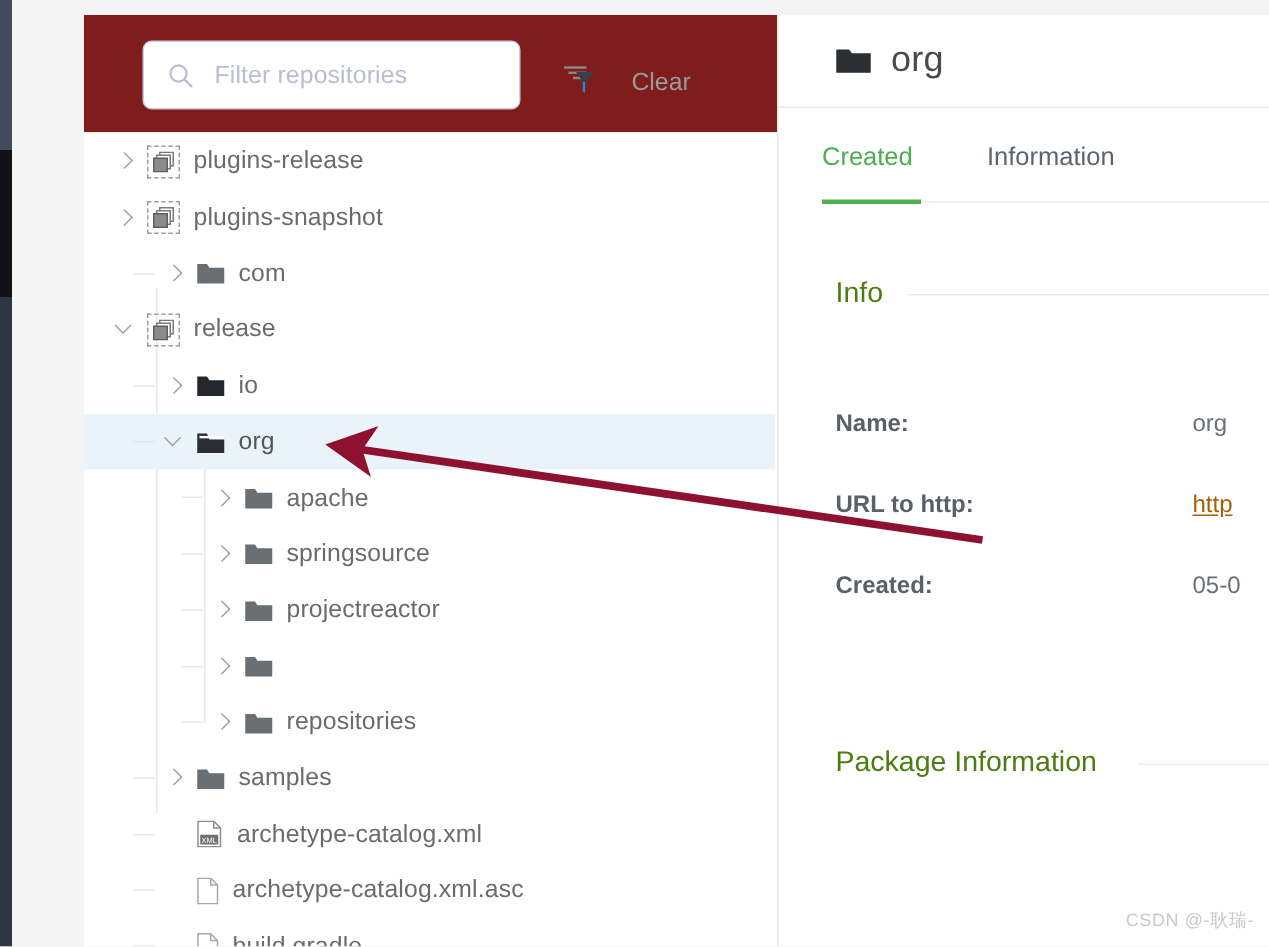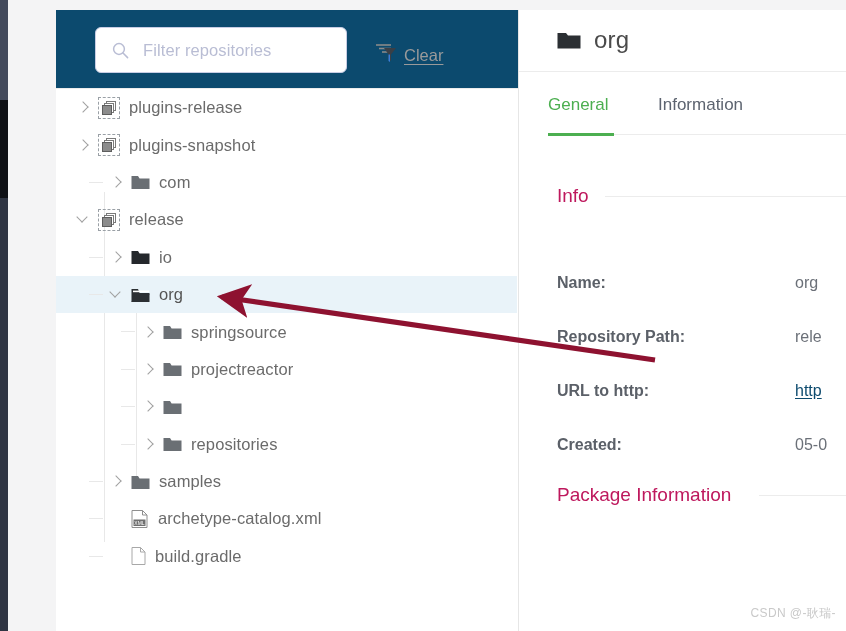--- a/index.html
+++ b/index.html
@@ -40,21 +40,21 @@
   .card {
     position: absolute; left: 56px; top: 10px;
     width: 790px; height: 621px;
     background: #ffffff;
   }
 
   
   .filterbar {
     position: absolute; left: 0; top: 0;
     width: 462px; height: 78px;
-    background: #0c4a6e;
+    background: #7f1d1d;
   }
   .search-box {
     position: absolute; left: 39px; top: 17px;
     width: 252px; height: 46px;
     border: 1px solid #c8cde4;
     border-radius: 6px;
     background: #fff;
     display: flex; align-items: center;
     box-sizing: border-box;
   }
@@ -69,24 +69,23 @@
     font-size: 16.5px;
     color: #b9bdd4;
     letter-spacing: .1px;
     white-space: nowrap;
   }
   .filter-icon {
     position: absolute; left: 318px; top: 32px;
     width: 26px; height: 22px;
   }
   .clear-link {
-    position: absolute; left: 348px; top: 36px;
+    position: absolute; left: 365px; top: 36px;
     font-size: 16.5px;
     color: #9a9a9a;
-    text-decoration: underline;
     text-underline-offset: 3px;
     cursor: pointer;
   }
 
   
   .hr-filter {
     position: absolute; left: 0; top: 78px;
     width: 462px; height: 1px;
     background: #ececec;
   }
@@ -227,21 +226,21 @@
     background: #ececec;
   }
 
   .section-head {
     position: absolute;
     display: flex; align-items: center;
     width: 327px;
   }
   .section-head .sec-title {
     font-size: 19px;
-    color: #be185d;
+    color: #4d7c0f;
     margin-left: 38px;
     flex: 0 0 auto;
   }
   .section-head .sec-rule {
     height: 1px;
     background: #ececec;
     flex: 1 1 auto;
     margin-left: 16px;
     margin-right: 0;
   }
@@ -261,21 +260,21 @@
     color: #5b6068;
     white-space: nowrap;
   }
   .info-value {
     position: absolute; left: 276px; top: 0;
     font-size: 16px;
     color: #6b7078;
     white-space: nowrap;
   }
   .info-value.link {
-    color: #0c4a6e;
+    color: #a16207;
     text-decoration: underline;
     text-underline-offset: 2px;
     cursor: pointer;
   }
 
   
   .annot {
     position: absolute; left: 0; top: 0;
     width: 846px; height: 631px;
     pointer-events: none;
@@ -404,20 +403,29 @@
               </svg></span>
             <span class="row-label">org</span>
           </div>
           <div class="row">
             <span class="guide-h" style="left:65px; top:18px; width:14px;"></span>
             <span style="display:inline-block;width:87px;flex:0 0 auto;"></span>
             <span class="chev"></span>
             <span class="folder-icon"><svg width="19" height="16" viewBox="0 0 19 16">
                 <path d="M0.5 2 L0.5 15 L18.5 15 L18.5 4.5 L8.6 4.5 L7 2 Z" fill="#6a6f74"></path>
               </svg></span>
+            <span class="row-label">apache</span>
+          </div>
+          <div class="row">
+            <span class="guide-h" style="left:65px; top:18px; width:14px;"></span>
+            <span style="display:inline-block;width:87px;flex:0 0 auto;"></span>
+            <span class="chev"></span>
+            <span class="folder-icon"><svg width="19" height="16" viewBox="0 0 19 16">
+                <path d="M0.5 2 L0.5 15 L18.5 15 L18.5 4.5 L8.6 4.5 L7 2 Z" fill="#6a6f74"></path>
+              </svg></span>
             <span class="row-label">springsource</span>
           </div>
           <div class="row">
             <span class="guide-h" style="left:65px; top:18px; width:14px;"></span>
             <span style="display:inline-block;width:87px;flex:0 0 auto;"></span>
             <span class="chev"></span>
             <span class="folder-icon"><svg width="19" height="16" viewBox="0 0 19 16">
                 <path d="M0.5 2 L0.5 15 L18.5 15 L18.5 4.5 L8.6 4.5 L7 2 Z" fill="#6a6f74"></path>
               </svg></span>
             <span class="row-label">projectreactor</span>
@@ -452,20 +460,30 @@
             <span class="guide-h" style="left:33px; top:18px; width:14px;"></span>
             <span style="display:inline-block;width:55px;flex:0 0 auto;"></span>
             <span class="chev none"></span>
             <span class="xml-icon"><svg width="18" height="18" viewBox="0 0 18 18">
                 <path d="M1 0.5 L11.5 0.5 L16 5 L16 17.5 L1 17.5 Z" fill="#fff" stroke="#8e8e8e" stroke-width="1"></path>
                 <path d="M11.5 0.5 L11.5 5 L16 5" fill="none" stroke="#8e8e8e" stroke-width="1"></path>
                 <rect x="2.5" y="9.5" width="12" height="6.5" fill="#6f6f6f"></rect>
                 <text x="8.5" y="14.8" font-size="5" fill="#fff" text-anchor="middle" font-family="Liberation Sans, sans-serif">XML</text>
               </svg></span>
             <span class="row-label">archetype-catalog.xml</span>
+          </div>
+          <div class="row">
+            <span class="guide-h" style="left:33px; top:18px; width:14px;"></span>
+            <span style="display:inline-block;width:55px;flex:0 0 auto;"></span>
+            <span class="chev none"></span>
+            <span class="file-icon"><svg width="15" height="18" viewBox="0 0 15 18">
+                <path d="M1 0.5 L9.5 0.5 L14 5 L14 17.5 L1 17.5 Z" fill="#fff" stroke="#a8a8a8" stroke-width="1"></path>
+                <path d="M9.5 0.5 L9.5 5 L14 5" fill="none" stroke="#a8a8a8" stroke-width="1"></path>
+              </svg></span>
+            <span class="row-label">archetype-catalog.xml.asc</span>
           </div>
           <div class="row">
             <span class="guide-h" style="left:33px; top:18px; width:14px;"></span>
             <span style="display:inline-block;width:55px;flex:0 0 auto;"></span>
             <span class="chev none"></span>
             <span class="file-icon"><svg width="15" height="18" viewBox="0 0 15 18">
                 <path d="M1 0.5 L9.5 0.5 L14 5 L14 17.5 L1 17.5 Z" fill="#fff" stroke="#a8a8a8" stroke-width="1"></path>
                 <path d="M9.5 0.5 L9.5 5 L14 5" fill="none" stroke="#a8a8a8" stroke-width="1"></path>
               </svg></span>
             <span class="row-label">build.gradle</span>
@@ -485,51 +503,47 @@
         <span class="folder-icon">
           <svg width="24" height="20" viewBox="0 0 24 20">
             <path d="M0.5 3 L0.5 18.5 L23.5 18.5 L23.5 5.5 L11 5.5 L9 3 Z" fill="#2b2f33"></path>
           </svg>
         </span>
         <span class="detail-title">org</span>
       </div>
       <div class="hr-header"></div>
 
       <div class="tabs">
-        <span class="tab active" style="left:29px;">General</span>
+        <span class="tab active" style="left:29px;">Created</span>
         <span class="tab" style="left:139px;">Information</span>
         <div class="tab-underline-active"></div>
         <div class="tab-underline-rest"></div>
       </div>
 
       <div class="section-head" style="top:175px;">
         <span class="sec-title">Info</span>
         <span class="sec-rule"></span>
       </div>
 
       <div class="info-rows" id="info-rows">
           <div class="info-row">
             <span class="info-label">Name:</span>
             <span class="info-value">org</span>
           </div>
           <div class="info-row">
-            <span class="info-label">Repository Path:</span>
-            <span class="info-value">rele</span>
-          </div>
-          <div class="info-row">
             <span class="info-label">URL to http:</span>
             <span class="info-value link">http</span>
           </div>
           <div class="info-row">
             <span class="info-label">Created:</span>
             <span class="info-value">05-0</span>
           </div>
         </div>
 
-      <div class="section-head" style="top:474px;gap:12px;">
+      <div class="section-head" style="top:488px;gap:12px;">
         <span class="sec-title">Package Information</span>
         <span class="sec-rule"></span>
       </div>
 
     </div>
   </div>
 
   <svg class="annot">
     <defs>
       <marker id="ahead" markerWidth="7" markerHeight="7" refX="5.4" refY="3.5" orient="auto" markerUnits="strokeWidth">

